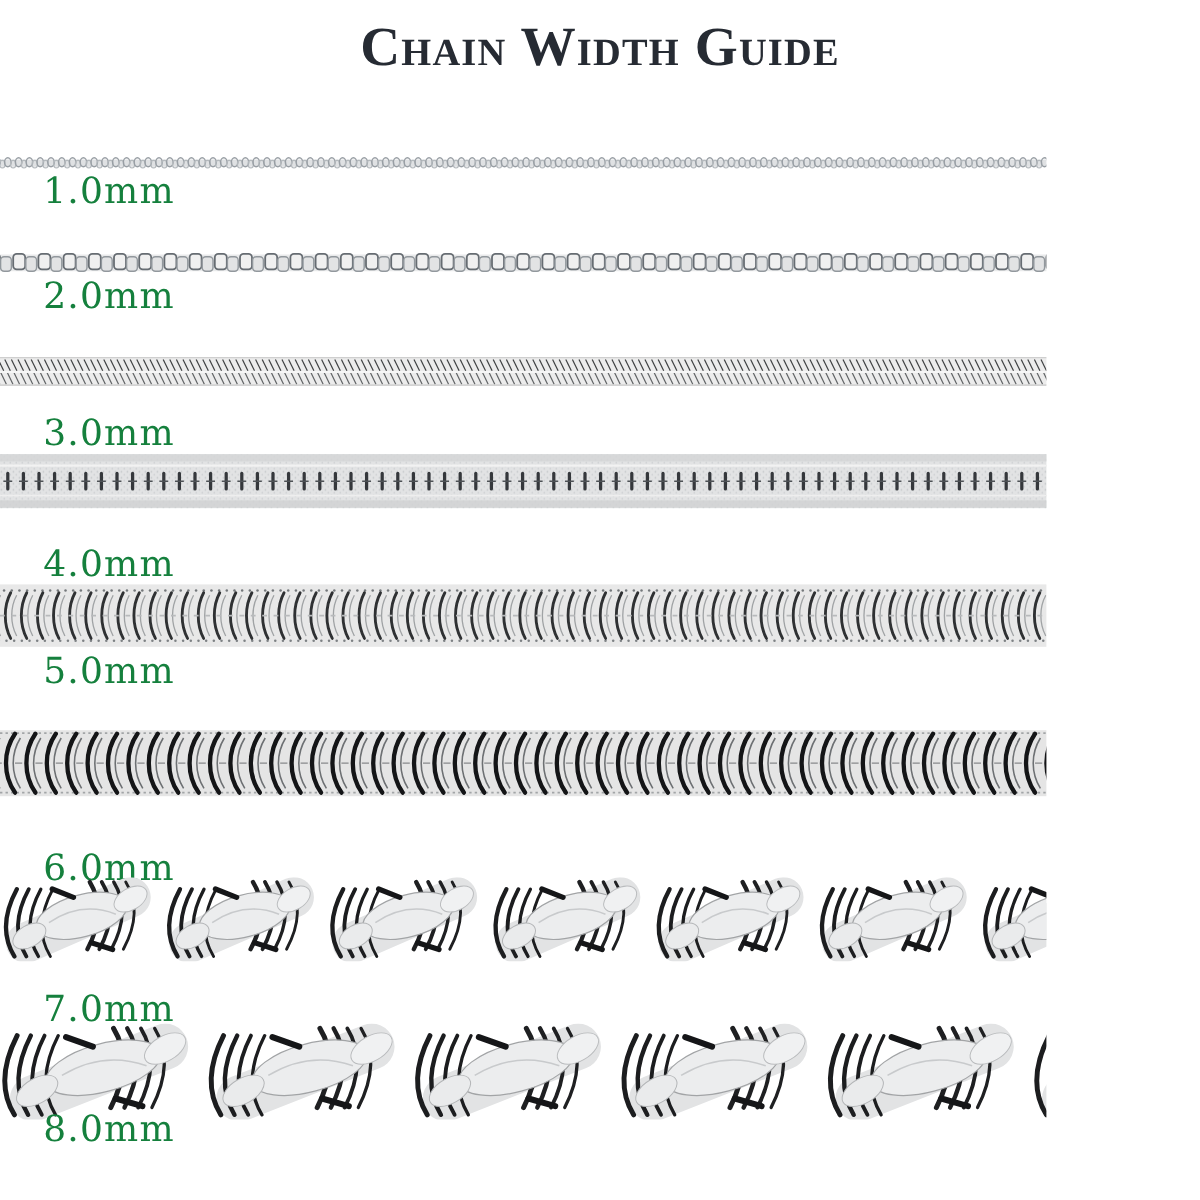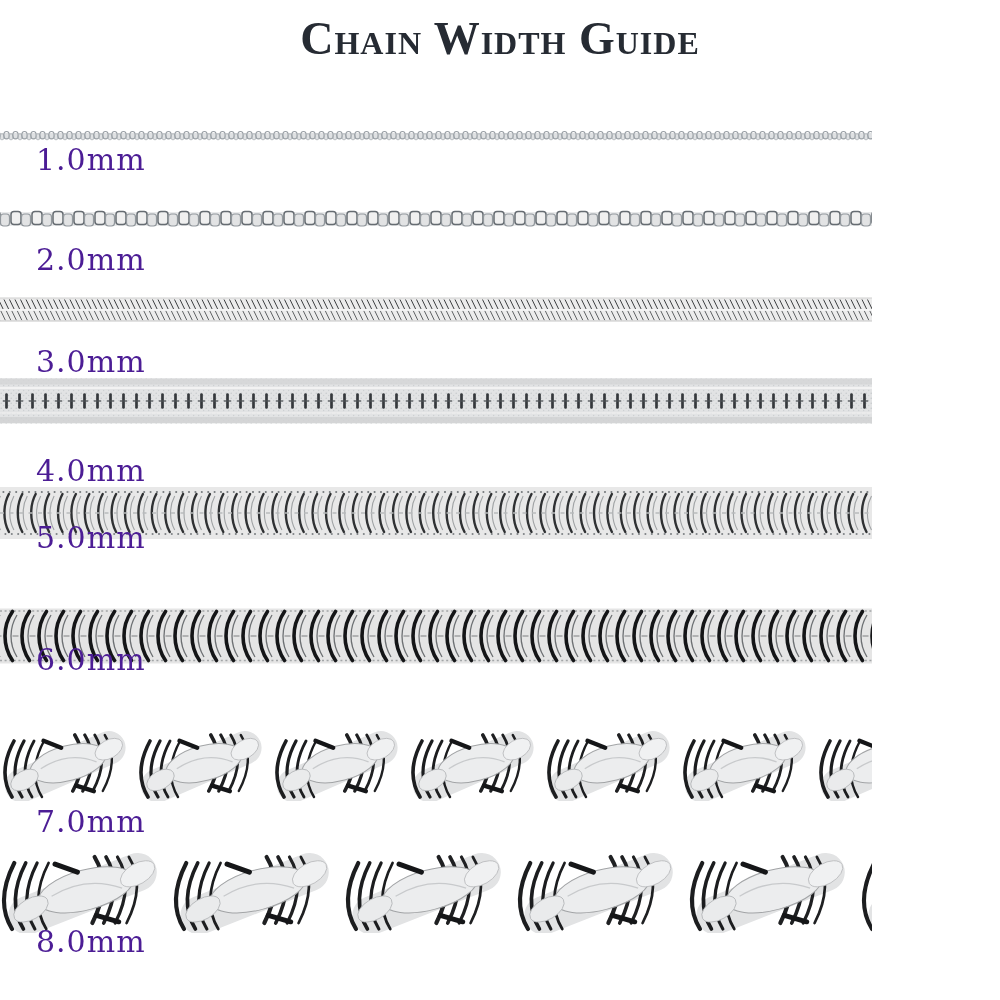--- a/index.html
+++ b/index.html
@@ -3,21 +3,21 @@
 <meta charset="utf-8">
 <style>
   html,body{margin:0;padding:0;background:#ffffff;}
   .canvas{position:relative;width:872px;height:1000px;background:#ffffff;overflow:hidden;
           font-family:"DejaVu Serif", serif;border-radius:11px;}
   .title{position:absolute;top:12px;left:0;width:1000px;margin:0;text-align:center;
          font-family:"Liberation Serif", serif;font-weight:bold;font-size:46px;
          font-variant:small-caps;letter-spacing:1px;color:#262b33;}
   .chain{position:absolute;left:0;width:1000px;}
   .chain svg{display:block;}
-  .size-label{position:absolute;left:36px;font-size:30px;letter-spacing:1px;color:#4c1d95;
+  .size-label{position:absolute;left:36px;font-size:30px;letter-spacing:1px;color:#15803d;
               font-feature-settings:"onum";}
 </style>
 </head>
 <body>
 
 <div class="canvas">
   <h1 class="title">Chain Width Guide</h1>
 
   <div class="chain" id="chain-0" style="top:130px">
       <svg width="1000" height="12" viewBox="0 0 1000 12">
@@ -348,21 +348,21 @@
         <rect x="935" y="2.5" width="10" height="13" rx="3" fill="#f0f0f0" stroke="#666c72" stroke-width="1.5"></rect>
         <rect x="945.5" y="5" width="9" height="12" rx="3" fill="#e2e3e4" stroke="#92989d" stroke-width="1.2"></rect>
         <rect x="956" y="2.5" width="10" height="13" rx="3" fill="#f0f0f0" stroke="#666c72" stroke-width="1.5"></rect>
         <rect x="966.5" y="5" width="9" height="12" rx="3" fill="#e2e3e4" stroke="#92989d" stroke-width="1.2"></rect>
         <rect x="977" y="2.5" width="10" height="13" rx="3" fill="#f0f0f0" stroke="#666c72" stroke-width="1.5"></rect>
         <rect x="987.5" y="5" width="9" height="12" rx="3" fill="#e2e3e4" stroke="#92989d" stroke-width="1.2"></rect>
         <rect x="998" y="2.5" width="10" height="13" rx="3" fill="#f0f0f0" stroke="#666c72" stroke-width="1.5"></rect>
         <rect x="1008.5" y="5" width="9" height="12" rx="3" fill="#e2e3e4" stroke="#92989d" stroke-width="1.2"></rect>
       </svg>
     </div>
-  <div class="size-label" id="label-1" style="top:242px">2.0mm</div>
+  <div class="size-label" id="label-1" style="top:230px">2.0mm</div>
 
   <div class="chain" id="chain-2" style="top:296px">
       <svg width="1000" height="28" viewBox="0 0 1000 28">
         <rect x="0" y="2" width="1000" height="23" fill="#ececec"></rect>
         <line x1="-7" y1="3.5" x2="-2.4000000000000004" y2="13" stroke="#3e4042" stroke-width="1"></line>
         <line x1="-4.8" y1="14.6" x2="-0.20000000000000018" y2="24.2" stroke="#606365" stroke-width="1"></line>
         <line x1="-1.5" y1="3.5" x2="3.0999999999999996" y2="13" stroke="#3e4042" stroke-width="1"></line>
         <line x1="0.7000000000000002" y1="14.6" x2="5.3" y2="24.2" stroke="#606365" stroke-width="1"></line>
         <line x1="4" y1="3.5" x2="8.6" y2="13" stroke="#3e4042" stroke-width="1"></line>
         <line x1="6.2" y1="14.6" x2="10.8" y2="24.2" stroke="#606365" stroke-width="1"></line>
@@ -1382,21 +1382,21 @@
         <path d="M 978.6999999999989 12 C 973.1999999999989 22 973.1999999999989 36 978.6999999999989 46" fill="none" stroke="#a0a3a5" stroke-width="1.1"></path>
         <path d="M 987.0999999999989 10 C 981.0999999999989 21 981.0999999999989 37 987.0999999999989 48" fill="none" stroke="#2f3133" stroke-width="2.4" stroke-linecap="round"></path>
         <path d="M 992.0999999999989 12 C 986.5999999999989 22 986.5999999999989 36 992.0999999999989 46" fill="none" stroke="#a0a3a5" stroke-width="1.1"></path>
         <path d="M 1000.4999999999989 10 C 994.4999999999989 21 994.4999999999989 37 1000.4999999999989 48" fill="none" stroke="#2f3133" stroke-width="2.4" stroke-linecap="round"></path>
         <path d="M 1005.4999999999989 12 C 999.9999999999989 22 999.9999999999989 36 1005.4999999999989 46" fill="none" stroke="#a0a3a5" stroke-width="1.1"></path>
         <path d="M 1013.8999999999988 10 C 1007.8999999999988 21 1007.8999999999988 37 1013.8999999999988 48" fill="none" stroke="#2f3133" stroke-width="2.4" stroke-linecap="round"></path>
         <path d="M 1018.8999999999988 12 C 1013.3999999999988 22 1013.3999999999988 36 1018.8999999999988 46" fill="none" stroke="#a0a3a5" stroke-width="1.1"></path>
         <line x1="0" y1="29" x2="1000" y2="29" stroke="#b8babc" stroke-width="1.3" stroke-dasharray="4 5.5"></line>
       </svg>
     </div>
-  <div class="size-label" id="label-4" style="top:520px">5.0mm</div>
+  <div class="size-label" id="label-4" style="top:542px">5.0mm</div>
 
   <div class="chain" id="chain-5" style="top:606px">
       <svg width="1000" height="60" viewBox="0 0 1000 60">
         <rect x="0" y="2.5" width="1000" height="55" fill="#e5e5e5"></rect>
         <line x1="0" y1="5" x2="1000" y2="5" stroke="#a2a5a7" stroke-width="1.5" stroke-dasharray="2 2.6"></line>
         <line x1="0" y1="54.5" x2="1000" y2="54.5" stroke="#a2a5a7" stroke-width="1.5" stroke-dasharray="2 2.6"></line>
         <path d="M -4.5 5.5 C -14.5 20 -14.5 40 -4.5 54.5" fill="none" stroke="#141517" stroke-width="3.6" stroke-linecap="round"></path>
         <path d="M 0 9 C -8 22 -8 38 0 51" fill="none" stroke="#6d7073" stroke-width="1.3"></path>
         <line x1="-4.5" y1="30" x2="1.5" y2="30" stroke="#87898b" stroke-width="1.1"></line>
         <path d="M 12.5 5.5 C 2.5 20 2.5 40 12.5 54.5" fill="none" stroke="#141517" stroke-width="3.6" stroke-linecap="round"></path>
@@ -1574,21 +1574,21 @@
         <path d="M 986 9 C 978 22 978 38 986 51" fill="none" stroke="#6d7073" stroke-width="1.3"></path>
         <line x1="981.5" y1="30" x2="987.5" y2="30" stroke="#87898b" stroke-width="1.1"></line>
         <path d="M 998.5 5.5 C 988.5 20 988.5 40 998.5 54.5" fill="none" stroke="#141517" stroke-width="3.6" stroke-linecap="round"></path>
         <path d="M 1003 9 C 995 22 995 38 1003 51" fill="none" stroke="#6d7073" stroke-width="1.3"></path>
         <line x1="998.5" y1="30" x2="1004.5" y2="30" stroke="#87898b" stroke-width="1.1"></line>
         <path d="M 1015.5 5.5 C 1005.5 20 1005.5 40 1015.5 54.5" fill="none" stroke="#141517" stroke-width="3.6" stroke-linecap="round"></path>
         <path d="M 1020 9 C 1012 22 1012 38 1020 51" fill="none" stroke="#6d7073" stroke-width="1.3"></path>
         <line x1="1015.5" y1="30" x2="1021.5" y2="30" stroke="#87898b" stroke-width="1.1"></line>
       </svg>
     </div>
-  <div class="size-label" id="label-5" style="top:642px">6.0mm</div>
+  <div class="size-label" id="label-5" style="top:706px">6.0mm</div>
 
   <div class="chain" id="chain-6" style="top:731px">
       <svg width="1000" height="70" viewBox="0 0 1000 70">
         <line x1="-114.24" y1="54.6" x2="-27.19999999999999" y2="16.8" stroke="#e2e3e4" stroke-width="33.6" stroke-linecap="round"></line>
         <path d="M -124 66 q -15 -24.5 2 -56" fill="none" stroke="#1c1d1f" stroke-width="3.6" stroke-linecap="round"></path>
         <path d="M -114 66 q -15 -24.5 2 -56" fill="none" stroke="#1c1d1f" stroke-width="3.2" stroke-linecap="round"></path>
         <path d="M -104 66 q -15 -24.5 2 -56" fill="none" stroke="#1c1d1f" stroke-width="2.8" stroke-linecap="round"></path>
         <path d="M -94 66 q -15 -24.5 2 -56" fill="none" stroke="#1c1d1f" stroke-width="2.4" stroke-linecap="round"></path>
         <path d="M -61.19999999999999 4 q 15 24.5 -2 56" fill="none" stroke="#1f2022" stroke-width="3.6" stroke-linecap="round"></path>
         <path d="M -51.19999999999999 4 q 15 24.5 -2 56" fill="none" stroke="#1f2022" stroke-width="3.2" stroke-linecap="round"></path>
@@ -1730,21 +1730,21 @@
         <path d="M 1182.8 4 q 15 24.5 -2 56" fill="none" stroke="#1f2022" stroke-width="2.8" stroke-linecap="round"></path>
         <path d="M 1192.8 4 q 15 24.5 -2 56" fill="none" stroke="#1f2022" stroke-width="2.4" stroke-linecap="round"></path>
         <ellipse cx="1156" cy="32.2" rx="38.76" ry="17.5" transform="rotate(-15 1156 32.2)" fill="#ecedee" stroke="#a2a4a6" stroke-width="1"></ellipse>
         <path d="M 1128.8 37.800000000000004 Q 1156 19.6 1184.56 30.800000000000004" fill="none" stroke="#c8cacc" stroke-width="1.3"></path>
         <ellipse cx="1112.48" cy="49" rx="14.96" ry="9.1" transform="rotate(-30 1112.48 49)" fill="#eaebec" stroke="#b3b5b7" stroke-width="0.8"></ellipse>
         <ellipse cx="1196.8" cy="18.2" rx="14.96" ry="9.1" transform="rotate(-30 1196.8 18.2)" fill="#f0f1f2" stroke="#b9bbbd" stroke-width="0.8"></ellipse>
         <line x1="1131.52" y1="9.8" x2="1149.2" y2="16.8" stroke="#151618" stroke-width="4.4" stroke-linecap="round"></line>
         <line x1="1164.16" y1="54.6" x2="1181.84" y2="60.199999999999996" stroke="#151618" stroke-width="4.4" stroke-linecap="round"></line>
       </svg>
     </div>
-  <div class="size-label" id="label-6" style="top:804px">7.0mm</div>
+  <div class="size-label" id="label-6" style="top:824px">7.0mm</div>
 
   <div class="chain" id="chain-7" style="top:853px">
       <svg width="1000" height="80" viewBox="0 0 1000 80">
         <line x1="-144.48" y1="62.400000000000006" x2="-34.400000000000006" y2="19.2" stroke="#e2e3e4" stroke-width="38.4" stroke-linecap="round"></line>
         <path d="M -160 76 q -17.142857142857142 -28 2.2857142857142856 -66" fill="none" stroke="#1c1d1f" stroke-width="4.114285714285714" stroke-linecap="round"></path>
         <path d="M -148.57142857142858 76 q -17.142857142857142 -28 2.2857142857142856 -66" fill="none" stroke="#1c1d1f" stroke-width="3.657142857142857" stroke-linecap="round"></path>
         <path d="M -137.14285714285714 76 q -17.142857142857142 -28 2.2857142857142856 -66" fill="none" stroke="#1c1d1f" stroke-width="3.1999999999999997" stroke-linecap="round"></path>
         <path d="M -125.71428571428572 76 q -17.142857142857142 -28 2.2857142857142856 -66" fill="none" stroke="#1c1d1f" stroke-width="2.7428571428571424" stroke-linecap="round"></path>
         <path d="M -77.39999999999999 4 q 17.142857142857142 28 -2.2857142857142856 66" fill="none" stroke="#1f2022" stroke-width="4.114285714285714" stroke-linecap="round"></path>
         <path d="M -65.97142857142856 4 q 17.142857142857142 28 -2.2857142857142856 66" fill="none" stroke="#1f2022" stroke-width="3.657142857142857" stroke-linecap="round"></path>

